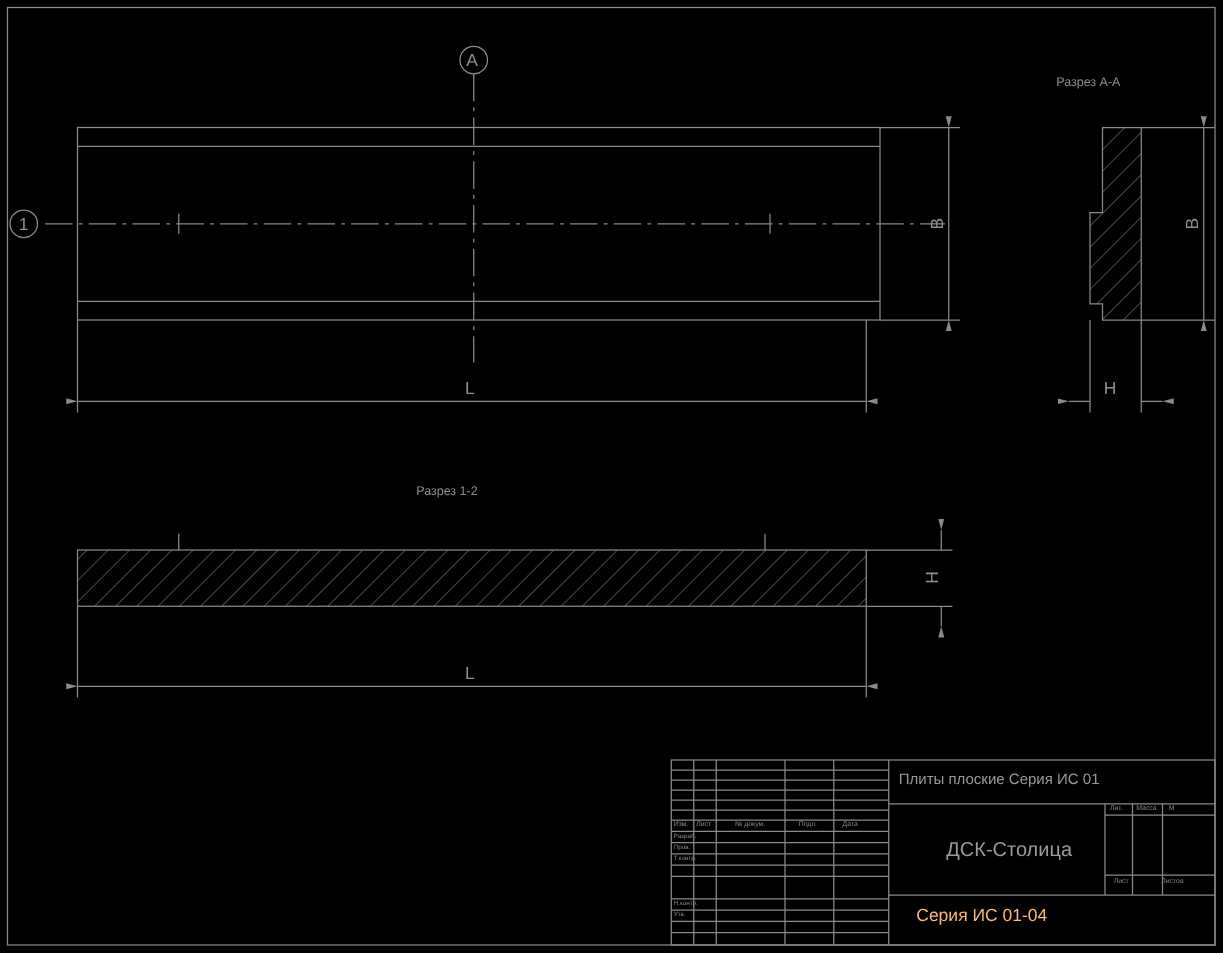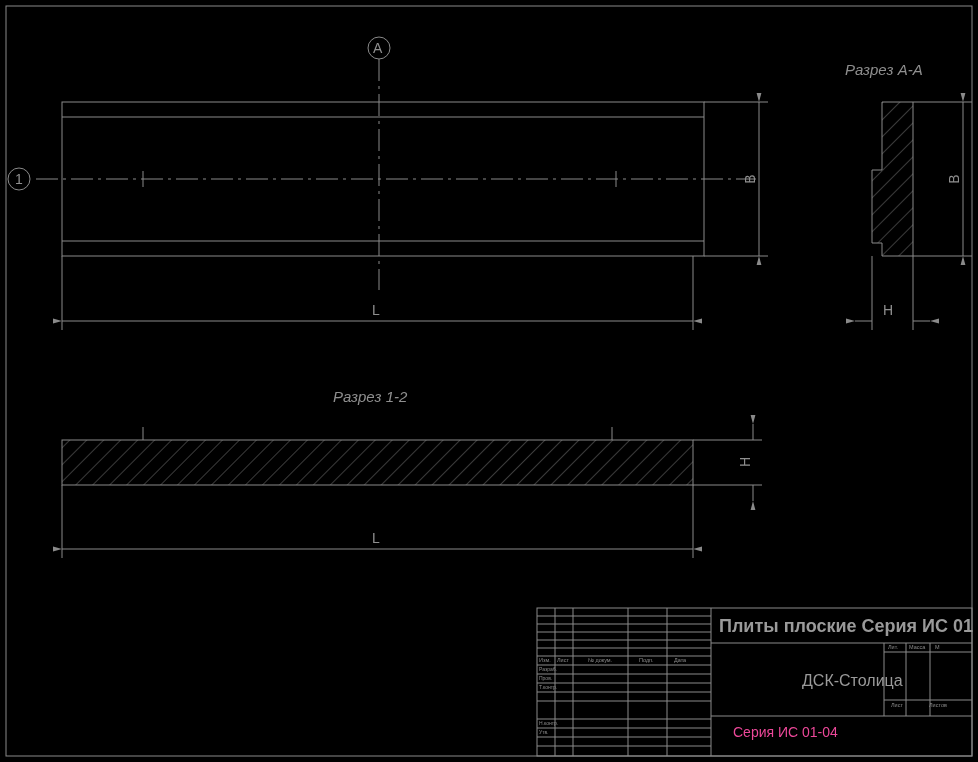--- a/index.html
+++ b/index.html
@@ -24,25 +24,25 @@
   .lbl {
     position: absolute;
     color: #8f8f8f;
     font-family: "Liberation Sans", sans-serif;
     white-space: nowrap;
     line-height: 1;
   }
   .lbl.vert {
     transform-origin: 50% 50%;
   }
-  .t-big   { font-size: 15px; font-style: italic; }
+  .t-big   { font-size: 10px; }
   .t-mid   { font-size: 14px; }
   .t-dim   { font-size: 14px; }
-  .t-title { font-size: 18px; font-weight: bold; color: #9a9a9a; }
-  .t-sub   { font-size: 14px; color: #ec4899; }
+  .t-title { font-size: 12px; font-weight: normal; color: #9a9a9a; }
+  .t-sub   { font-size: 14px; color: #fdba74; }
   .t-comp  { font-size: 16px; color: #9a9a9a; }
   .t-tiny  { font-size: 5.5px; color: #8a8a8a; }
   .t-tiny2 { font-size: 5px; color: #8a8a8a; }
 </style>
 </head>
 <body>
 
 <svg id="sheet" viewBox="0 0 978 762" xmlns="http://www.w3.org/2000/svg">
   <defs>
     <pattern id="hatch" width="12" height="12" patternTransform="rotate(45)" patternUnits="userSpaceOnUse">
@@ -198,21 +198,21 @@
 
 <div class="lbl t-dim" style="left:883px; top:303px;">H</div>
 
 <div class="lbl t-big" style="left:333px; top:389px;">Разрез 1-2</div>
 
 <div class="lbl t-dim vert" style="left:740px; top:455px; transform:rotate(-90deg);">H</div>
 
 <div class="lbl t-dim" style="left:372px; top:531px;">L</div>
 
 <div class="lbl t-title" style="left:719px; top:617px;">Плиты плоские Серия ИС 01</div>
-<div class="lbl t-comp" style="left:802px; top:673px;text-align:center;">ДСК-Столица</div>
+<div class="lbl t-comp" style="left:757px; top:673px;text-align:center;">ДСК-Столица</div>
 <div class="lbl t-sub" style="left:733px; top:725px;">Серия ИС 01-04</div>
 
 <div class="lbl t-tiny" style="left:539px; top:658px;">Изм.</div>
 <div class="lbl t-tiny" style="left:557px; top:658px;">Лист</div>
 <div class="lbl t-tiny" style="left:588px; top:658px;">№ докум.</div>
 <div class="lbl t-tiny" style="left:639px; top:658px;">Подп.</div>
 <div class="lbl t-tiny" style="left:674px; top:658px;">Дата</div>
 
 <div class="lbl t-tiny2" style="left:539px; top:667px;">Разраб.</div>
 <div class="lbl t-tiny2" style="left:539px; top:676px;">Пров.</div>

